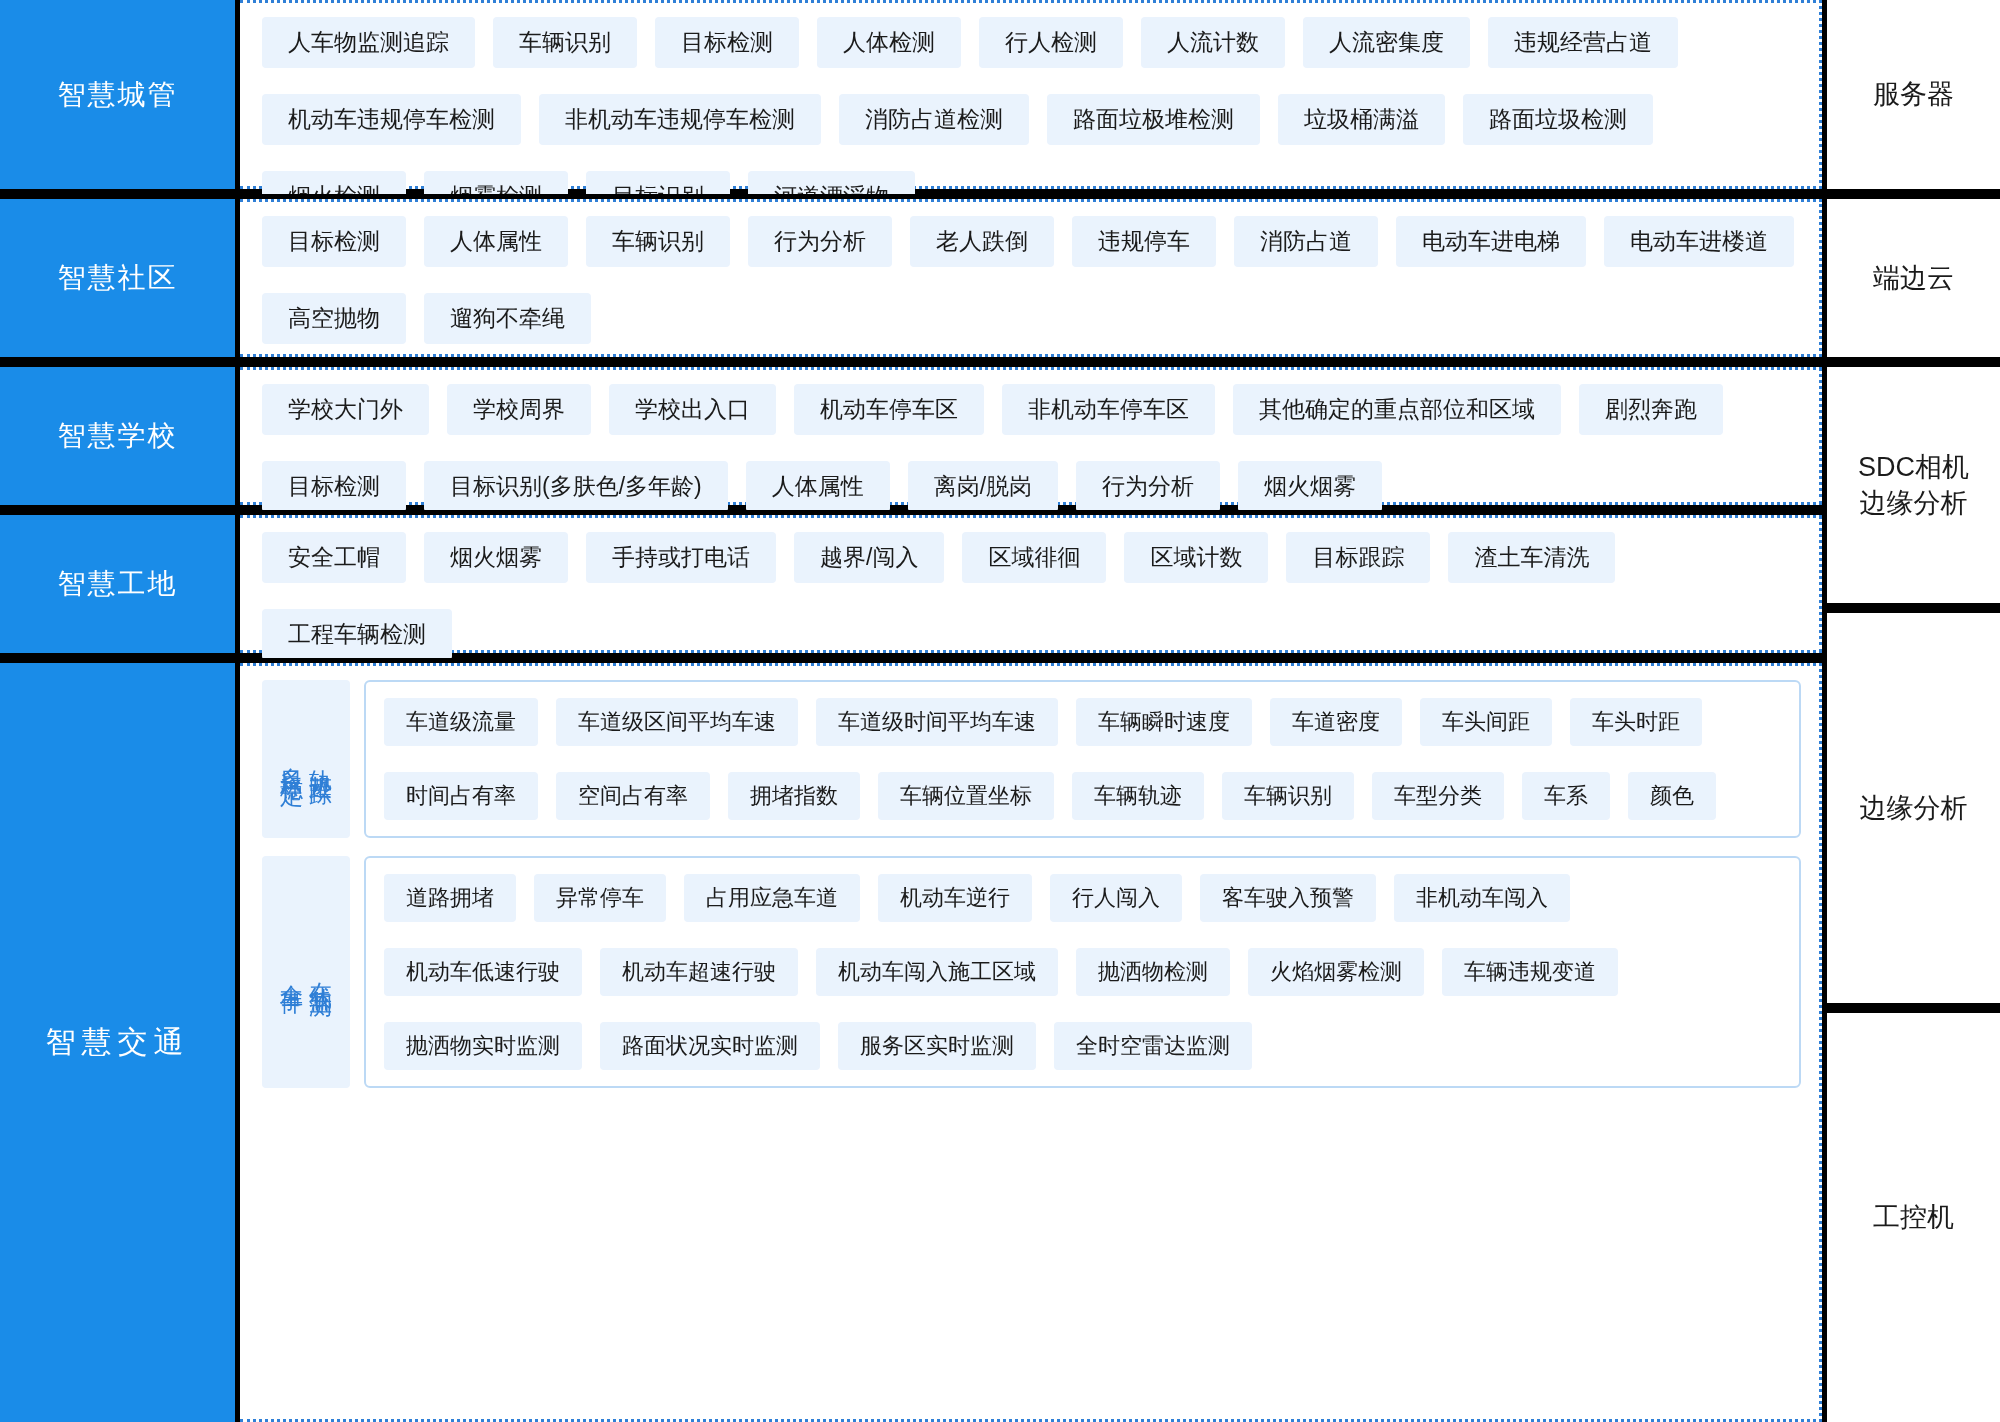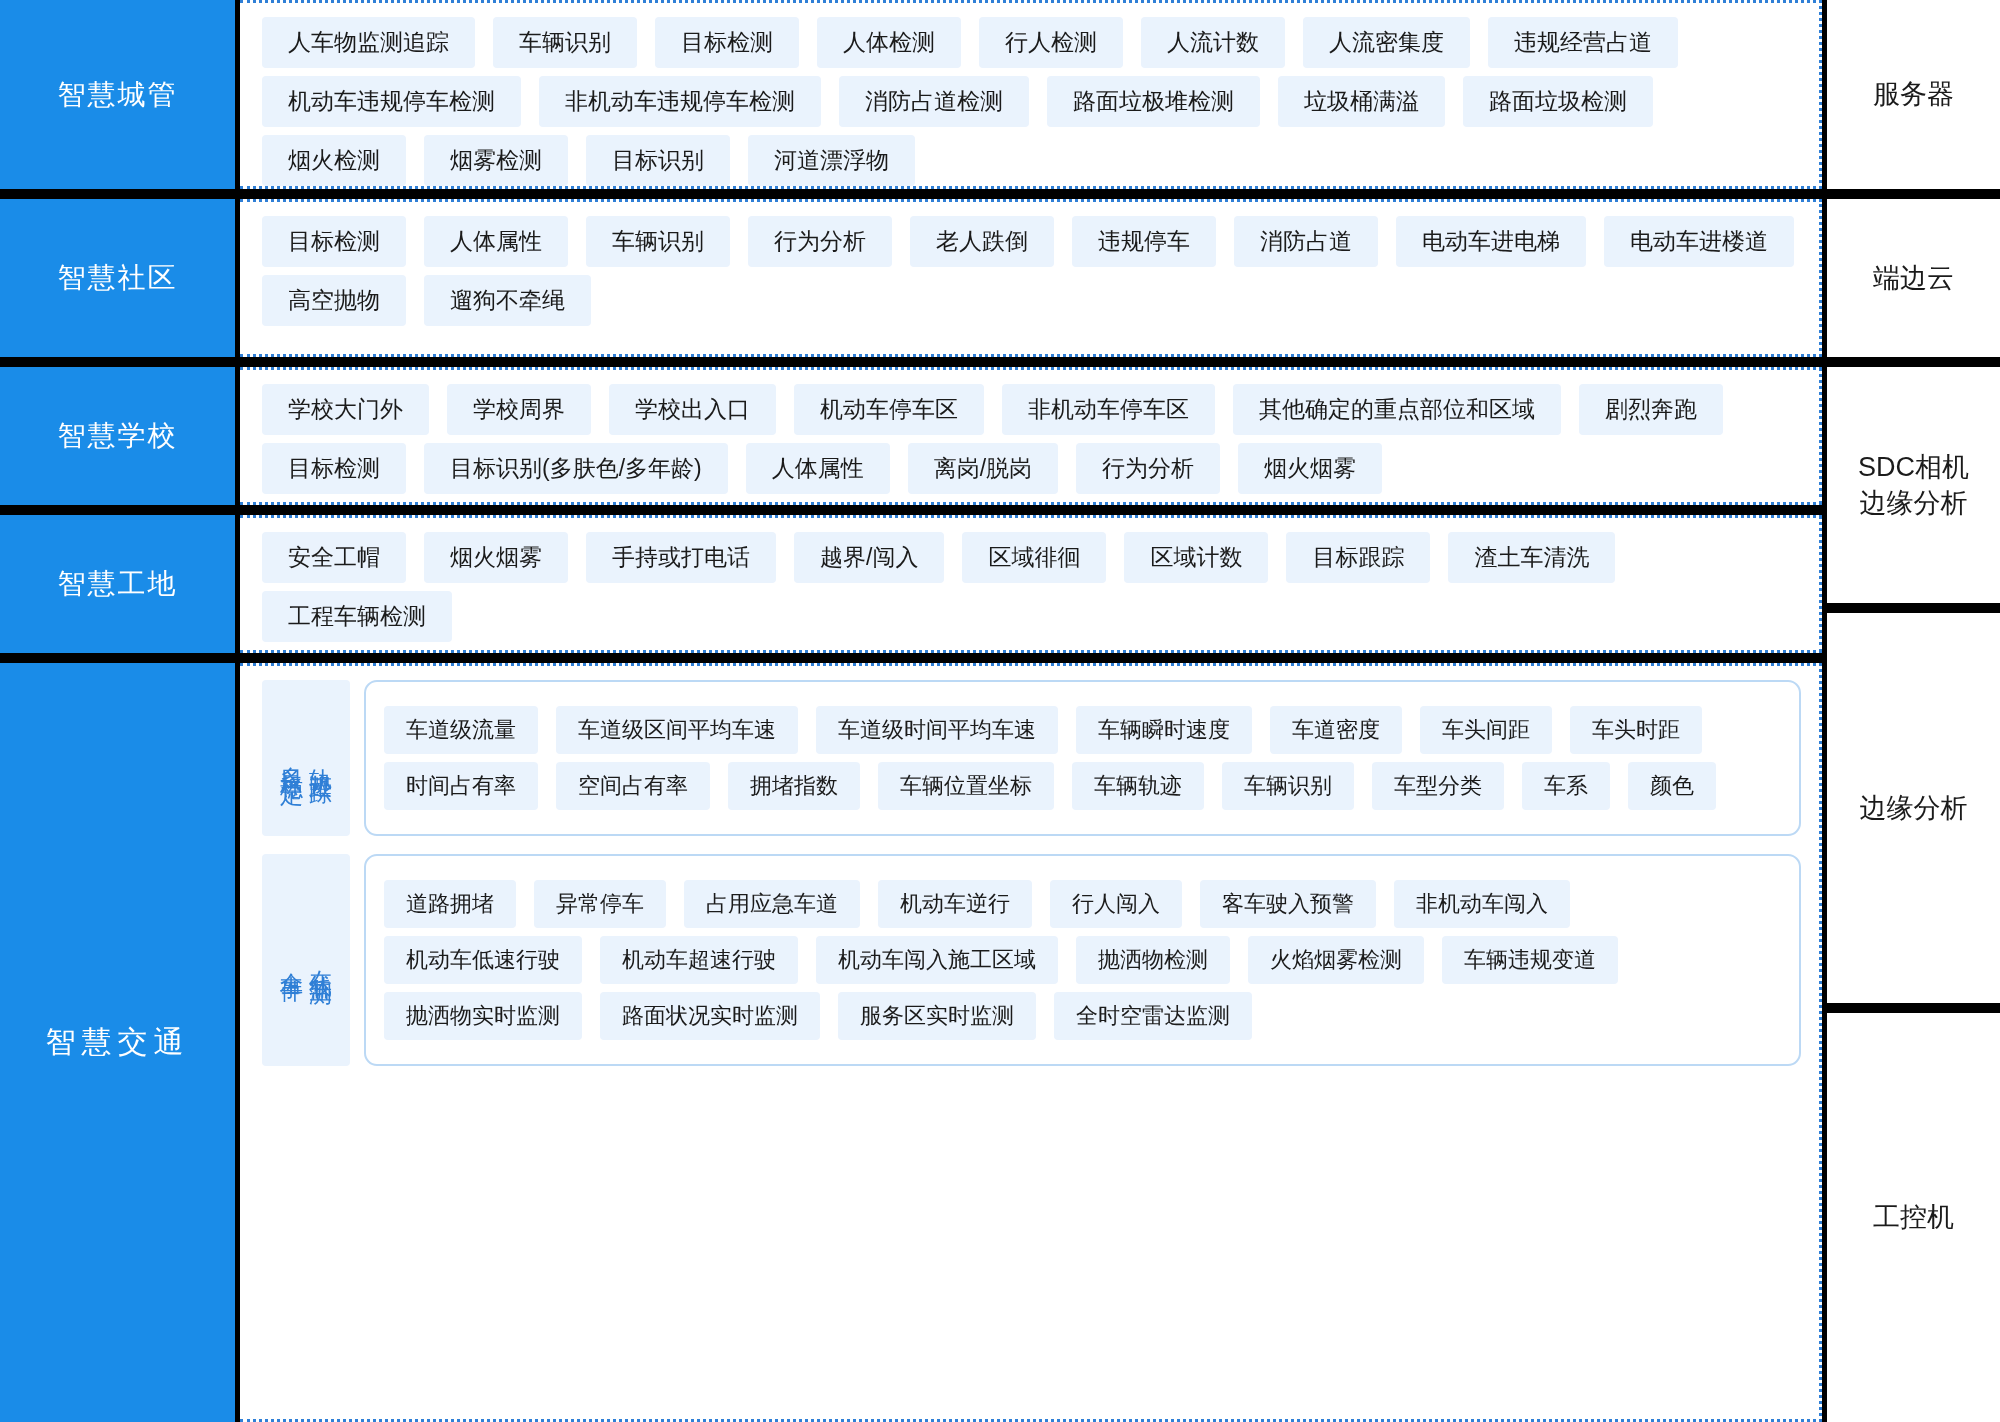--- a/index.html
+++ b/index.html
@@ -65,21 +65,21 @@
     flex: 1;
     box-sizing: border-box;
     padding: 14px 18px 14px 22px;
     border: 3px dotted #2f7fd6;
     border-left: none;
     background: #ffffff;
   }
   .chips {
     display: flex;
     flex-wrap: wrap;
-    gap: 8px 18px;
+    gap: 26px 18px;
   }
   .chip {
     background: #eaf3fd;
     color: #1b1b1b;
     font-size: 23px;
     padding: 14px 26px;
     border-radius: 4px;
     white-space: nowrap;
     line-height: 1;
   }
@@ -113,22 +113,22 @@
   .sub-label span {
     writing-mode: vertical-rl;
     text-orientation: upright;
     font-size: 23px;
     letter-spacing: 4px;
     line-height: 1;
   }
   .sub-chips {
     flex: 1;
     border: 2px solid #bcd9f5;
-    border-radius: 13px;
-    padding: 24px 18px;
+    border-radius: 6px;
+    padding: 16px 18px;
     box-sizing: border-box;
   }
 
   
   .deploy {
     width: 178px;
     display: flex;
     flex-direction: column;
     box-sizing: border-box;
     border-left: 5px solid #000000;

